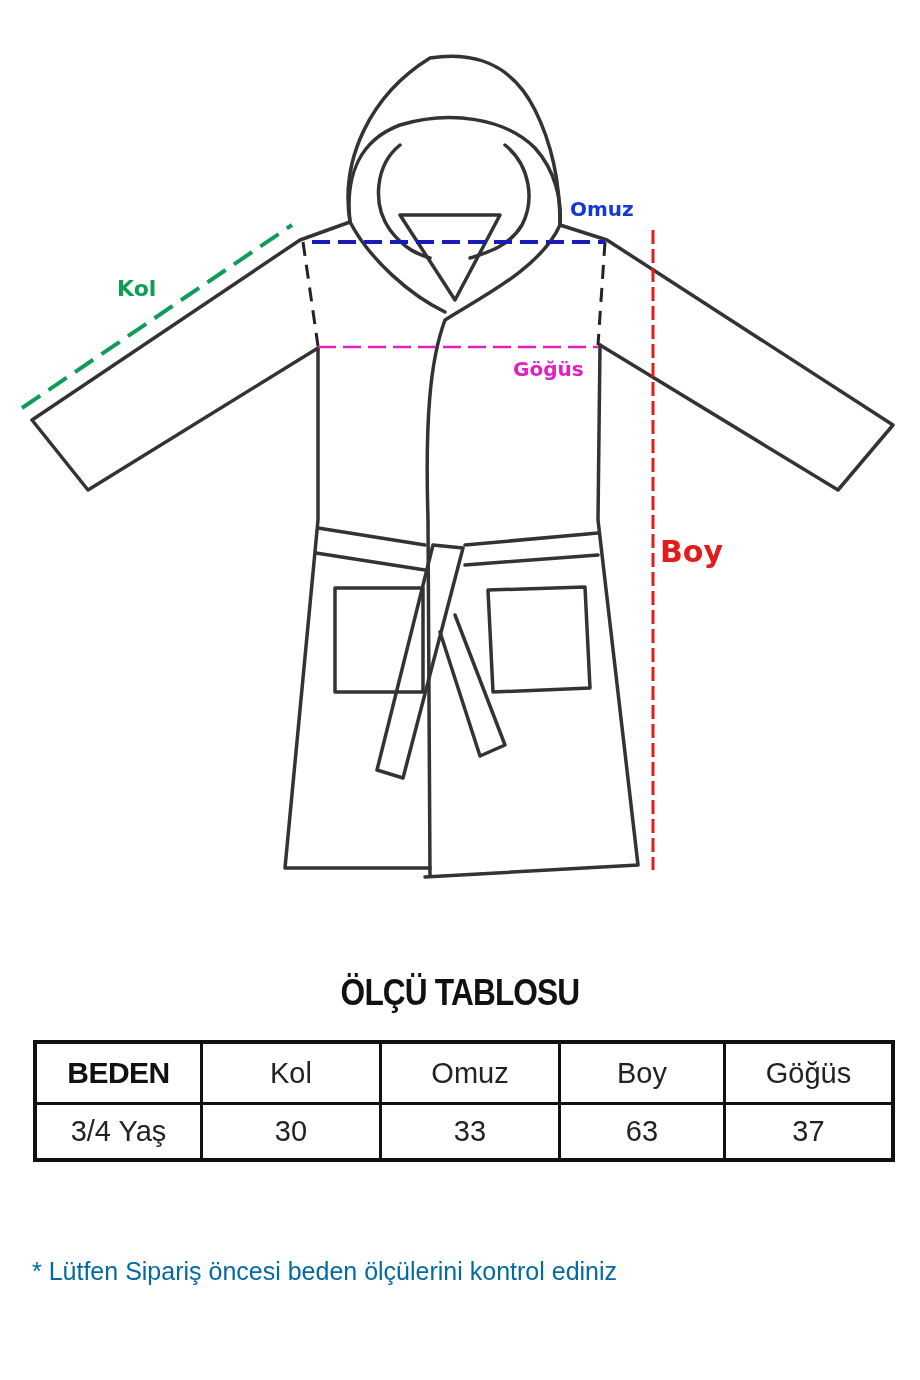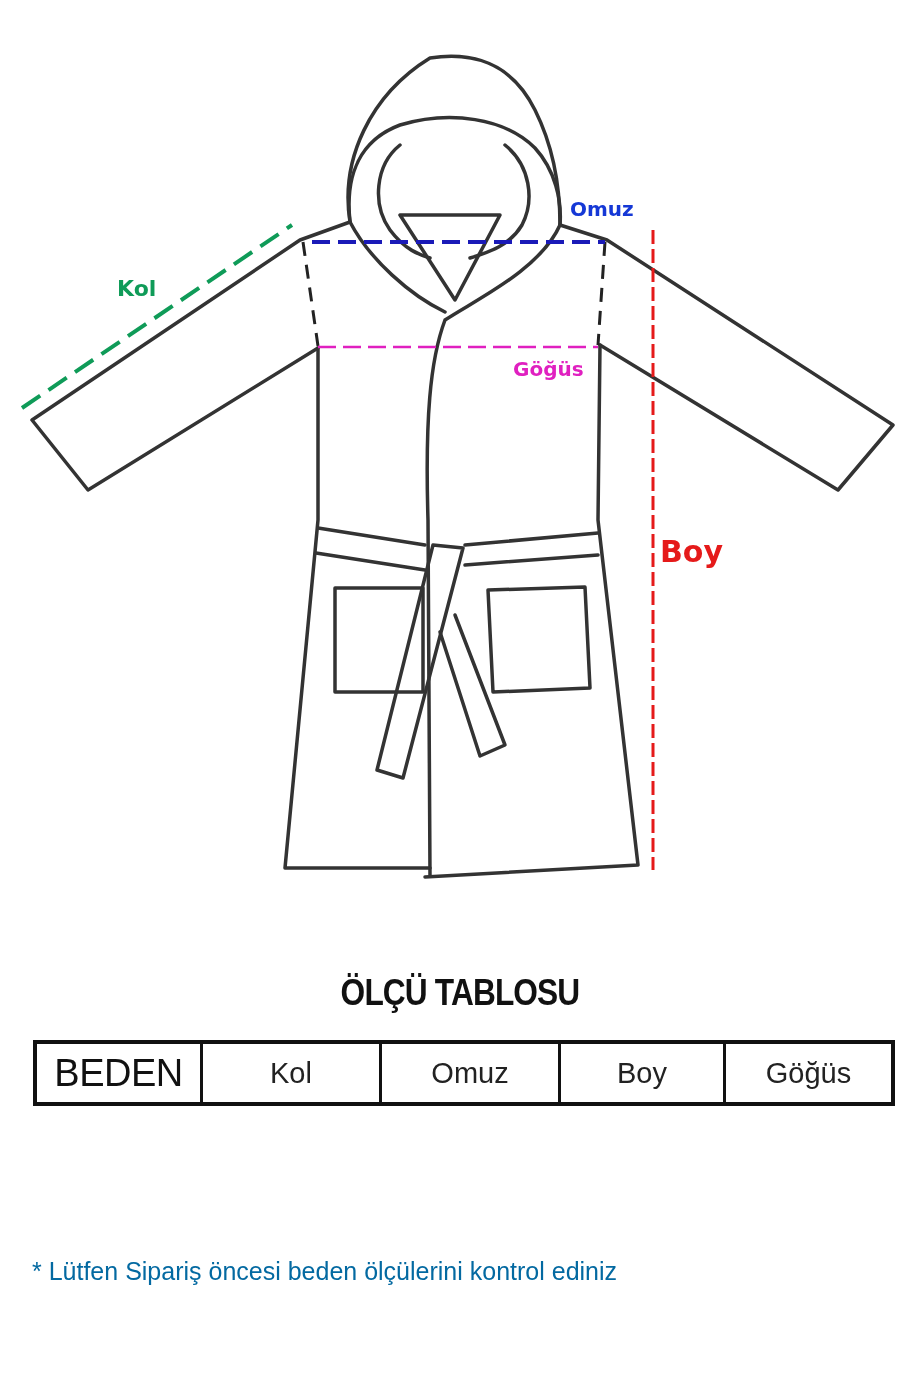--- a/index.html
+++ b/index.html
@@ -4,21 +4,21 @@
   <style>
     html, body { margin: 0; padding: 0; background: #ffffff; }
     body { width: 920px; height: 1380px; position: relative; overflow: hidden; font-family: "Liberation Sans", sans-serif; }
     #diagram { position: absolute; left: 0; top: 0; width: 920px; height: 900px; }
     .lbl { font-family: "DejaVu Sans", sans-serif; font-weight: bold; }
     #title { position: absolute; left: 0; width: 920px; top: 972px; text-align: center; font-family: "Liberation Sans", sans-serif; font-weight: bold; font-size: 36px; letter-spacing: -1px; color: #111; transform: scaleX(0.88); }
     #size-table { position: absolute; left: 33px; top: 1040px; width: 862px; border-collapse: collapse; border: 4px solid #111; table-layout: fixed; }
     #size-table td, #size-table th { border: 3px solid #111; text-align: center; font-family: "Liberation Sans", sans-serif; font-size: 29px; color: #222; font-weight: normal; padding: 0; }
     #size-table tr.head td, #size-table tr.head th { height: 58px; }
     #size-table tr.row td { height: 53px; }
-    #size-table th.beden { font-weight: normal; font-size: 38px; letter-spacing: -0.5px; color: #111; }
+    #size-table th.beden { font-weight: bold; font-size: 30px; letter-spacing: -0.5px; color: #111; }
     #note { position: absolute; left: 32px; top: 1257px; font-family: "Liberation Sans", sans-serif; font-size: 25px; color: #0369a1; }
   </style>
 </head>
 <body>
 
 <svg id="diagram" viewBox="0 0 920 900" xmlns="http://www.w3.org/2000/svg">
   <g fill="none" stroke="#333" stroke-width="3.5" stroke-linejoin="round" stroke-linecap="round">
 
     <path d="M350 222 C340 160 370 95 430 58 C470 52 510 60 535 110 C555 150 560 190 560 225"></path>
 
@@ -71,16 +71,23 @@
 
 <table id="size-table">
   <tbody>
       <tr class="head">
     <th class="beden" style="width:163px">BEDEN</th>
     <td style="width:176px">Kol</td>
     <td style="width:176px">Omuz</td>
     <td style="width:162px">Boy</td>
     <td>Göğüs</td>
   </tr>
+  <tr class="row">
+    <td>3/4 Yaş</td>
+    <td>30</td>
+    <td>33</td>
+    <td>63</td>
+    <td>37</td>
+  </tr>
 </tbody>
   </table>
 
 <div id="note">* Lütfen Sipariş öncesi beden ölçülerini kontrol ediniz</div>
 
 </body></html>

